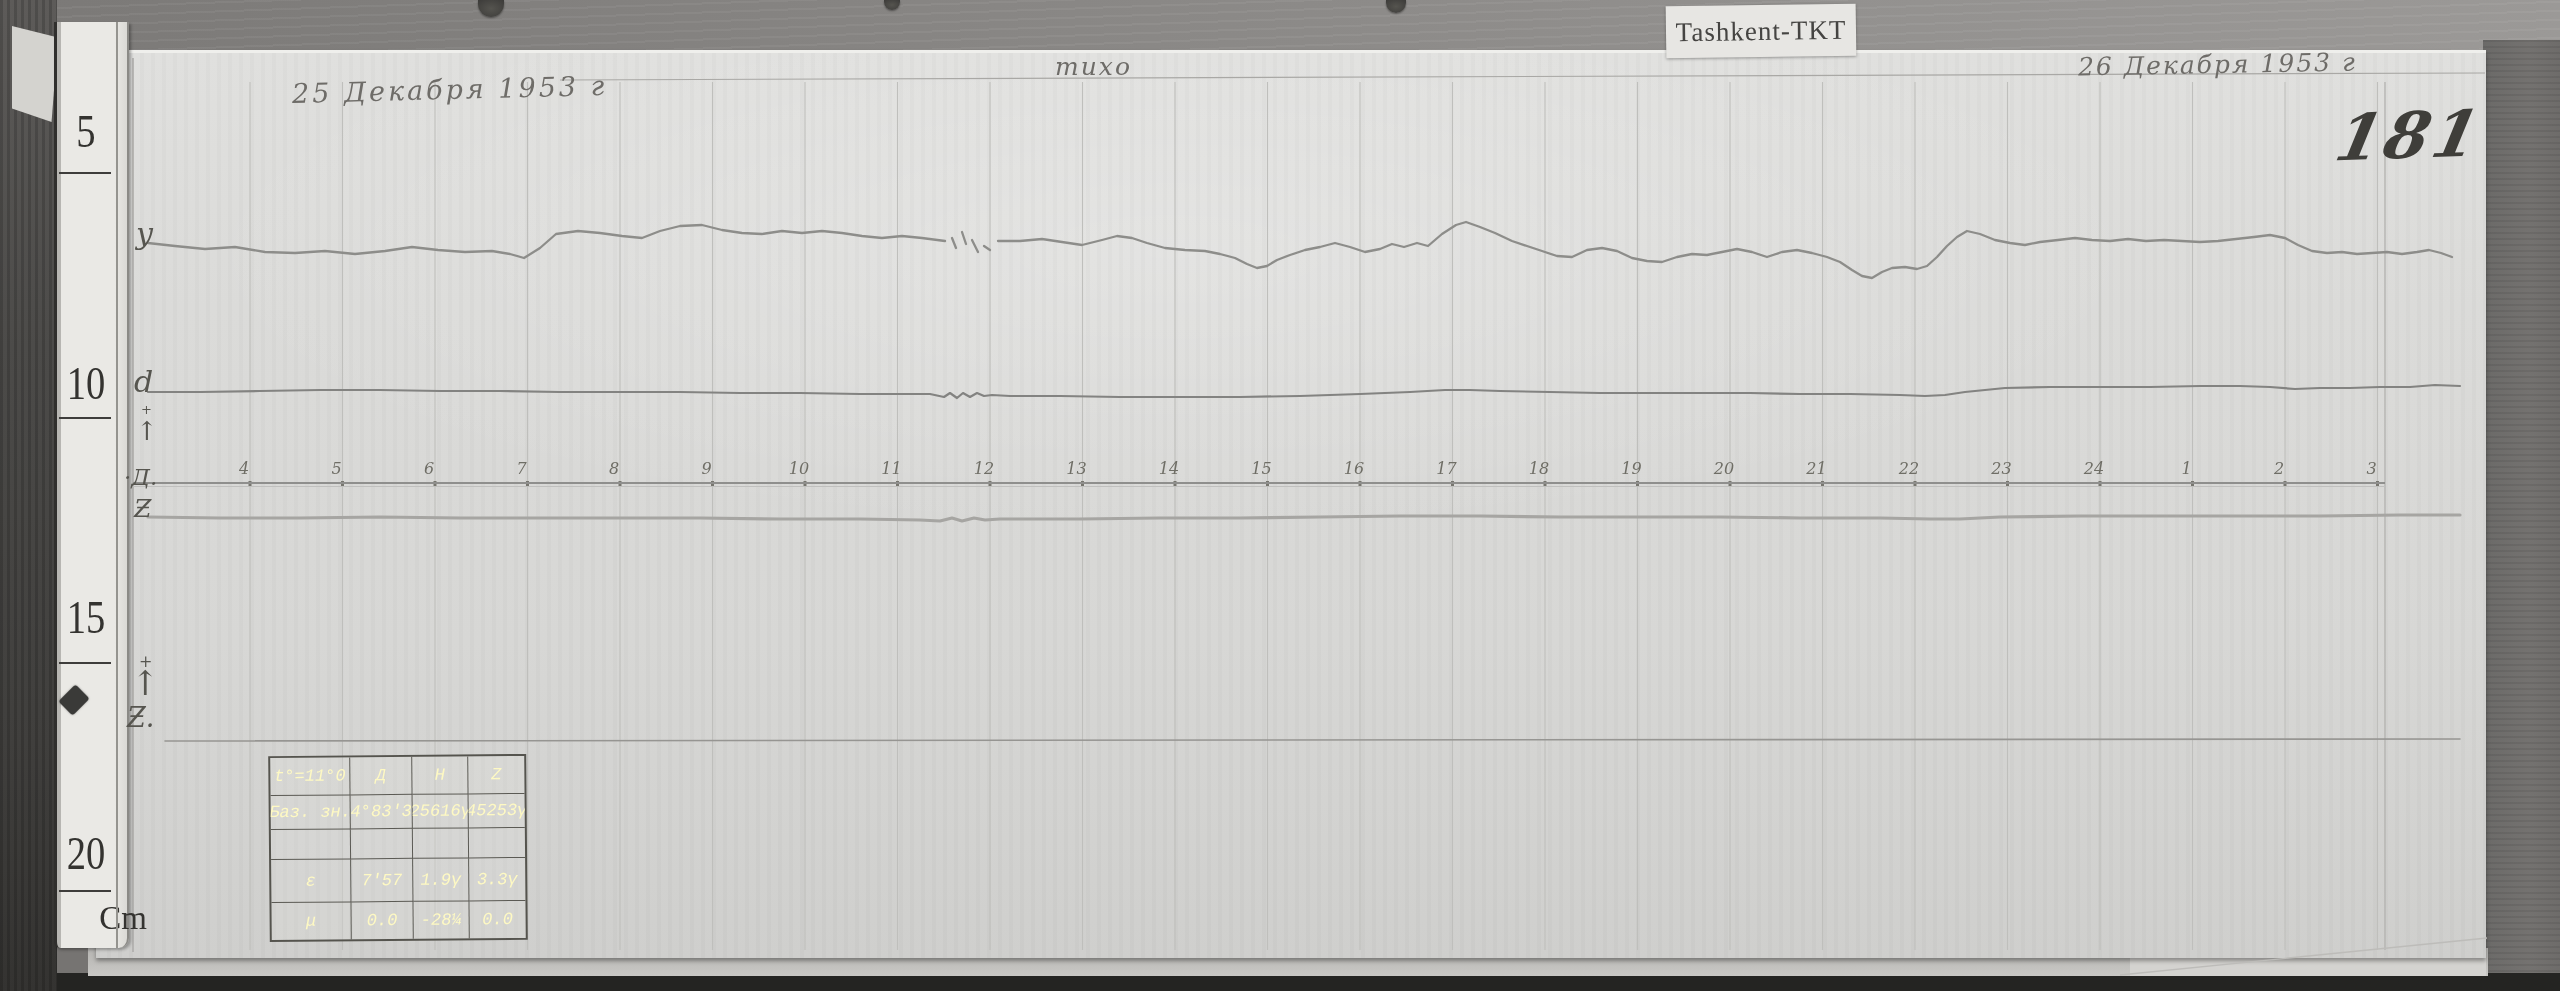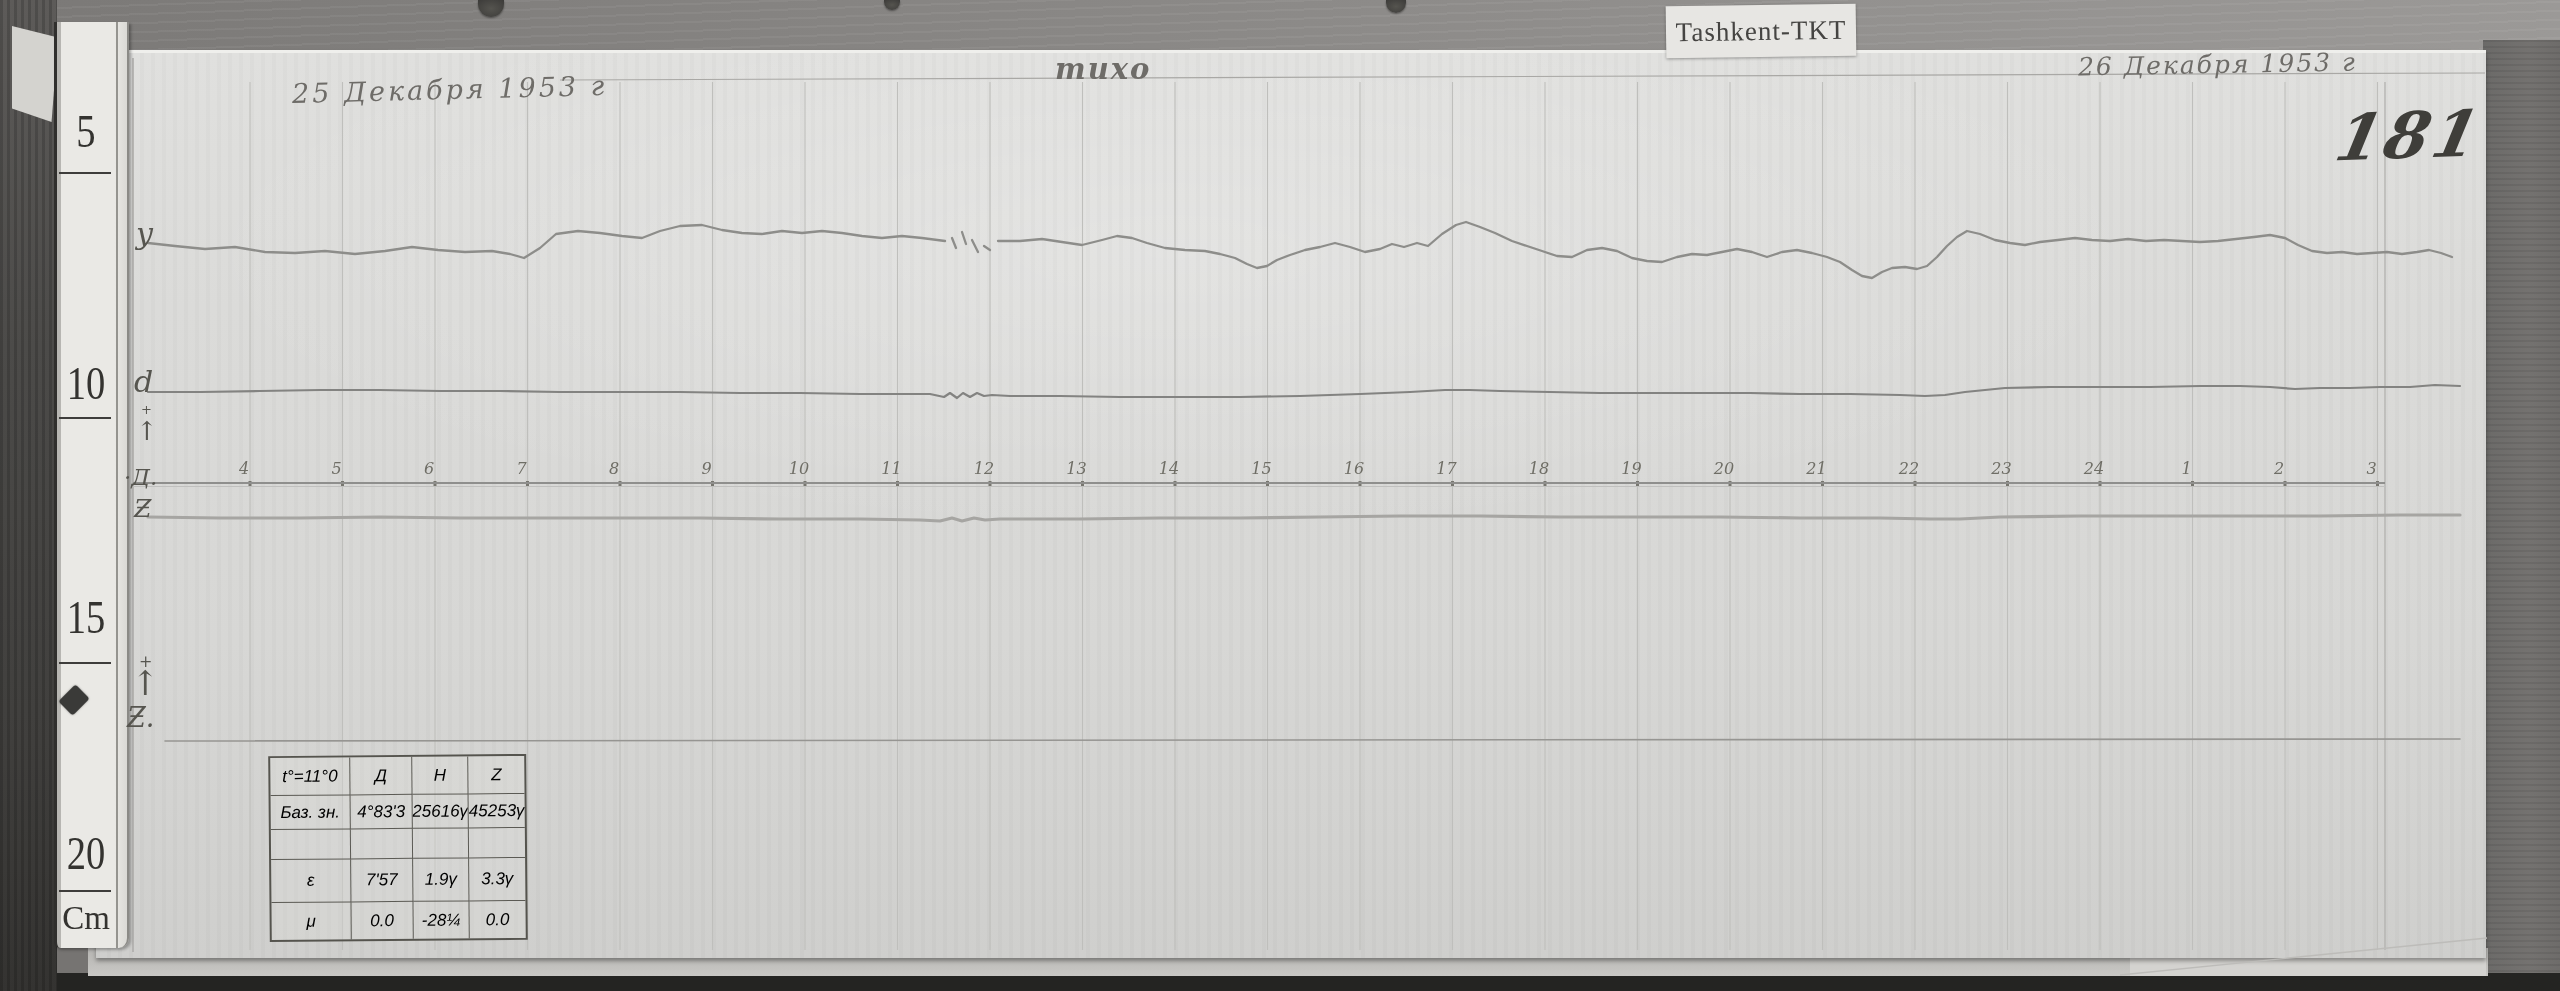--- a/index.html
+++ b/index.html
@@ -40,42 +40,42 @@
     border-left:3px solid #302f2d;border-right:2px solid #8b8a86;
     border-radius:0 0 10px 6px;
     background:linear-gradient(90deg,#b7b6b2 0 4px,#eae9e5 4px 82%,#dad9d5 100%);
     box-shadow:2px 2px 3px rgba(0,0,0,.3);}
   .ruler::after{content:"";position:absolute;right:9px;top:0;bottom:0;width:2px;background:#95948f;}
   .ruler-line{position:absolute;left:2px;width:52px;height:2px;background:#3e3d3b;}
   .ruler-num{position:absolute;left:0;width:58px;text-align:center;
     font-family:"Liberation Serif",serif;color:#343330;font-size:47px;
     transform:scaleX(.82);line-height:1;}
   .ruler-unit{position:absolute;left:0;width:58px;text-align:center;
-    font-family:"Liberation Serif",serif;color:#343330;font-size:33px;line-height:1;}
+    font-family:"Liberation Serif",serif;color:#343330;font-size:33px;line-height:1;padding-left:37px;}
   .pin{position:absolute;left:64px;top:688px;width:20px;height:24px;background:#3a3a38;
     transform:rotate(45deg);border-radius:3px;box-shadow:0 0 2px rgba(0,0,0,.5);}
   .tab-paper{position:absolute;left:12px;top:26px;width:46px;height:96px;background:#d4d3cf;
     clip-path:polygon(0 0,100% 12%,86% 100%,0 86%);}
 
   
   .knob{position:absolute;background:radial-gradient(#55544f,#3c3b39);box-shadow:0 1px 2px rgba(0,0,0,.4);}
   .knob.k1{left:478px;top:0;width:26px;height:17px;border-radius:0 0 13px 13px;}
   .knob.k2{left:884px;top:0;width:16px;height:10px;border-radius:0 0 8px 8px;}
   .knob.k3{left:1386px;top:0;width:20px;height:13px;border-radius:0 0 10px 10px;}
 
   
   .station-label{position:absolute;left:1666px;top:5px;width:190px;height:52px;
     background:#e7e6e3;transform:rotate(-.8deg);display:flex;align-items:center;justify-content:center;
     font-family:"Liberation Serif",serif;font-size:27px;color:#454442;letter-spacing:1px;
     box-shadow:0 1px 3px rgba(0,0,0,.35);}
 
   
   .hand{position:absolute;font-family:"DejaVu Serif",serif;font-style:italic;color:#6e6c68;white-space:nowrap;}
   .date-left{left:292px;top:74px;font-size:27px;letter-spacing:3px;transform:rotate(-1.5deg);}
-  .note-center{left:1055px;top:52px;font-size:29px;letter-spacing:2px;font-weight:bold;}
+  .note-center{left:1055px;top:52px;font-size:25px;letter-spacing:2px;}
   .date-right{left:2078px;top:50px;font-size:25px;letter-spacing:2px;transform:rotate(-1deg);}
   .page-num{left:2338px;top:98px;font-size:64px;color:#3f3e3a;font-weight:bold;letter-spacing:3px;
     transform:skewX(-14deg) rotate(-2deg);}
   .tl{color:#56554f;}
   .tl1{left:136px;top:216px;font-size:30px;}
   .tl2{left:134px;top:364px;font-size:30px;}
   .tlplus{left:141px;top:402px;font-size:13px;font-style:normal;}
   .tl3{left:136px;top:416px;font-size:26px;font-style:normal;}
   .tl4{left:124px;top:464px;font-size:23px;}
   .tl5{left:134px;top:494px;font-size:25px;}
@@ -83,21 +83,21 @@
   .bl2{left:131px;top:663px;font-size:34px;font-style:normal;}
   .bl3{left:127px;top:702px;font-size:27px;}
 
   
   .btable{position:absolute;left:269px;top:755px;width:254px;
     border:2.5px solid #55544e;transform:rotate(-.5deg);
     display:grid;grid-template-columns:80px 62px 56px 56px;
     grid-template-rows:38px 34px 30px 43px 37px;background:rgba(226,226,223,.25);}
   .btable .cell{border-right:1.8px solid #5b5a54;border-bottom:1.8px solid #5b5a54;
     display:flex;align-items:center;justify-content:center;
-    font-family:Liberation Sans, sans-serif;font-style:italic;font-size:17px;color:#000000;
+    font-family:Liberation Mono, monospace;font-style:italic;font-size:17px;color:#fef9c3;
     overflow:hidden;white-space:nowrap;}
   .btable .cell:nth-child(4n){border-right:none;}
   .btable .cell:nth-last-child(-n+4){border-bottom:none;}
 
   .chart{position:absolute;left:0;top:0;}
 </style>
 </head>
 <body>
 
 <div class="photo">

